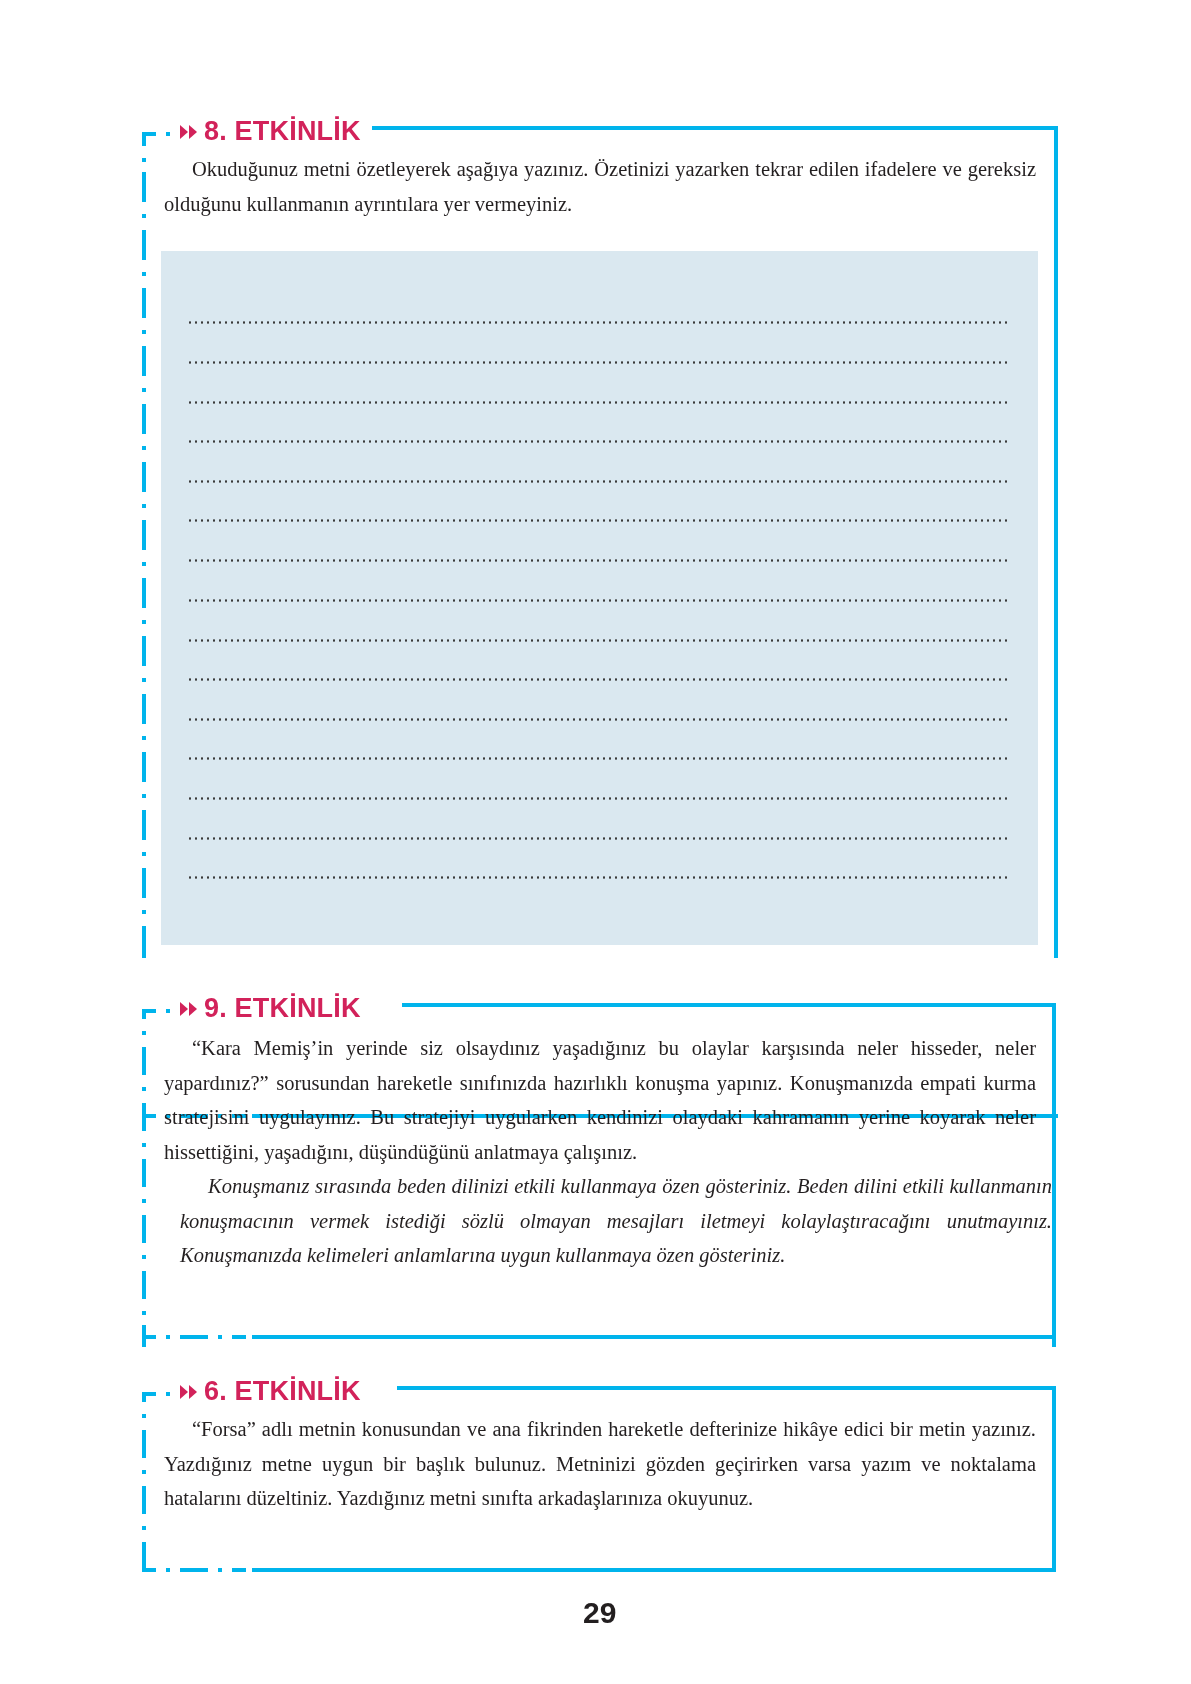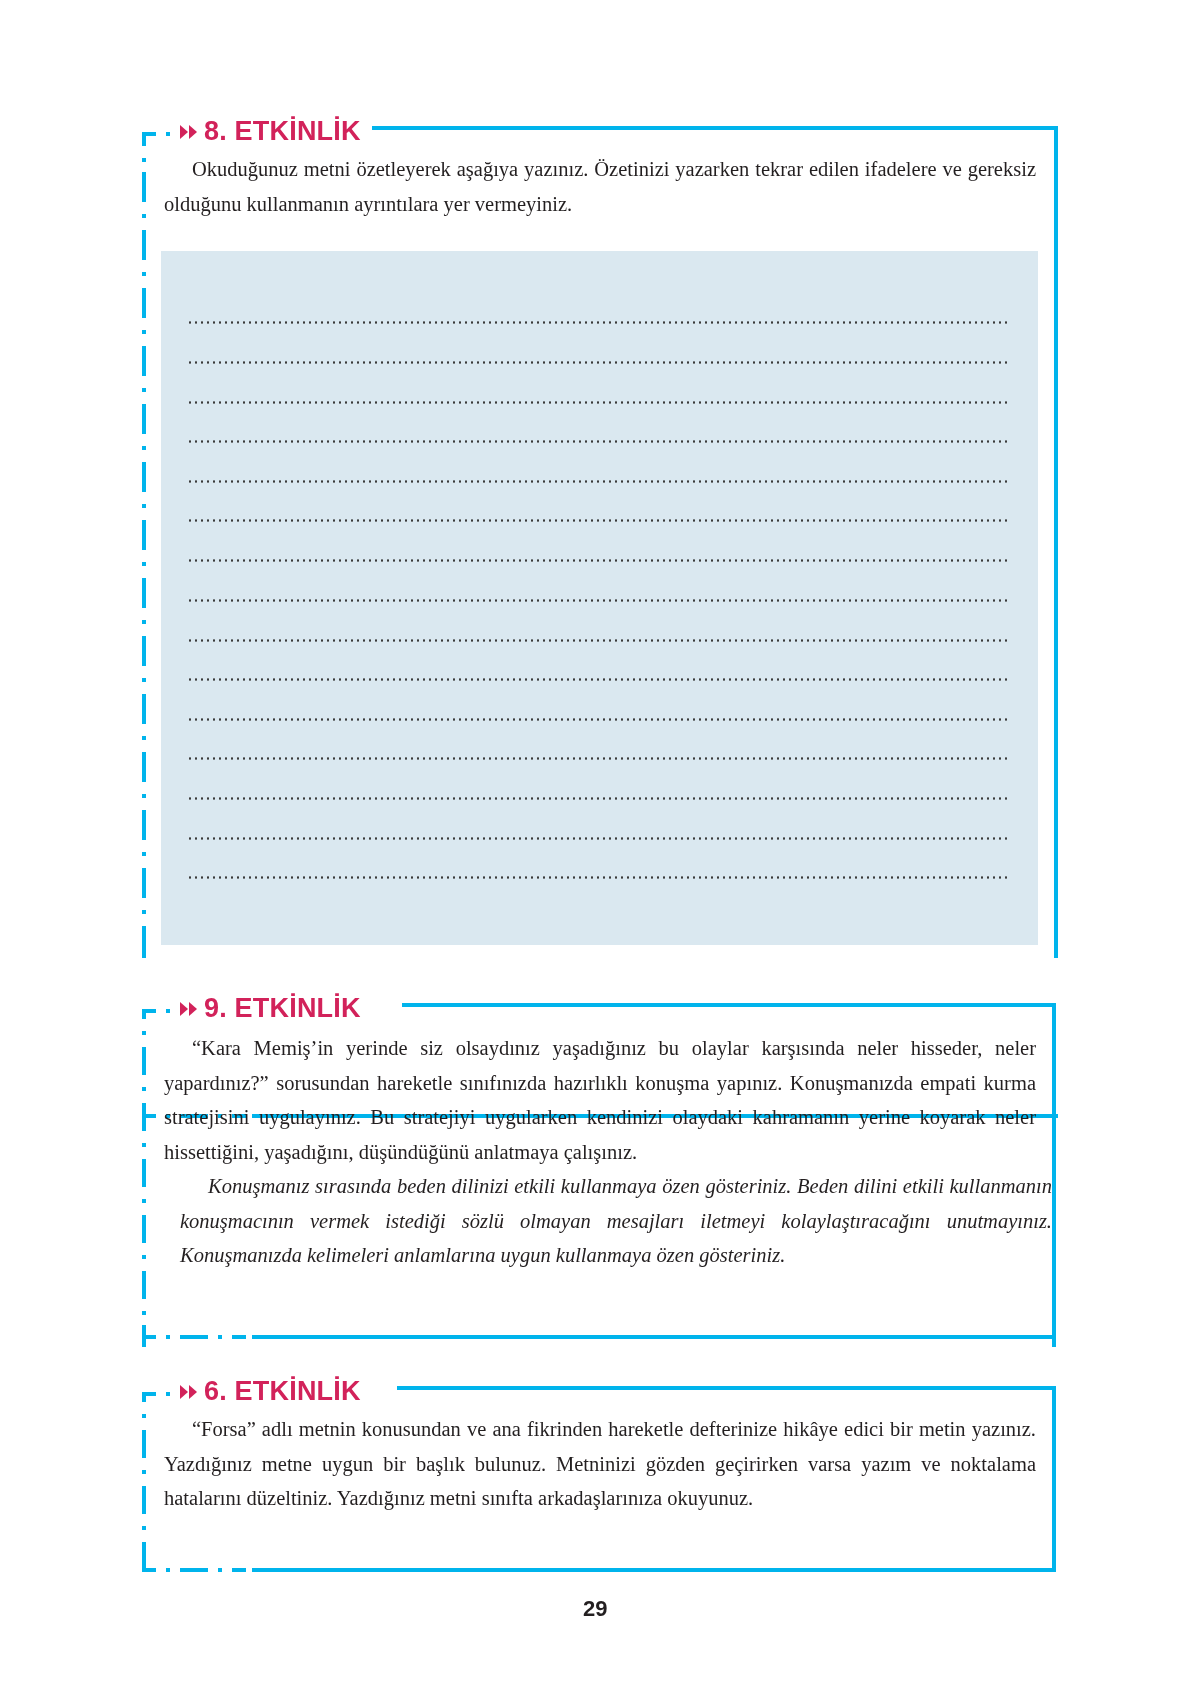--- a/index.html
+++ b/index.html
@@ -9,21 +9,21 @@
   .box .right-line { position:absolute; width:4px; background:#00b4ec; }
   .box .bottom-line { position:absolute; height:4px; background:#00b4ec; }
   .seg { position:absolute; background:#00b4ec; }
   .heading { position:absolute; display:flex; align-items:center; font-family:"Liberation Sans", sans-serif; font-weight:bold; color:#d2225a; font-size:27px; letter-spacing:0.2px; white-space:nowrap; background:#ffffff; padding-right:10px; }
   .heading .arrows { display:inline-flex; margin-right:6px; }
   .heading .arrows span { width:0; height:0; border-top:7px solid transparent; border-bottom:7px solid transparent; border-left:8px solid #d2225a; margin-right:1px; }
   .para { position:absolute; font-size:20.5px; line-height:34.5px; text-align:justify; text-align-last:left; }
   .para .ind { display:inline-block; width:28px; }
   .gray { position:absolute; background:#dae8f0; }
   .dotline { position:absolute; height:3px; background-image:radial-gradient(circle, #3a3a3a 1px, transparent 1.3px); background-size:6px 3px; background-repeat:repeat-x; }
-  .pagenum { position:absolute; font-family:"Liberation Sans", sans-serif; font-weight:bold; font-size:22px; color:#231f20; }
+  .pagenum { position:absolute; font-family:"Liberation Sans", sans-serif; font-weight:bold; font-size:30px; color:#231f20; }
 </style>
 </head>
 <body>
 
 <div class="box" style="left:142px; top:126px; width:916px; height:992px;">
   <div class="top-line" style="left:230px; top:0; width:686px;"></div>
   <div class="right-line" style="right:0; top:0; height:832px;"></div>
   <div class="bottom-line" style="left:110px; bottom:0; width:806px;"></div>
 
   <div class="seg" style="left:0; top:6px; width:4px; height:14px;"></div>

